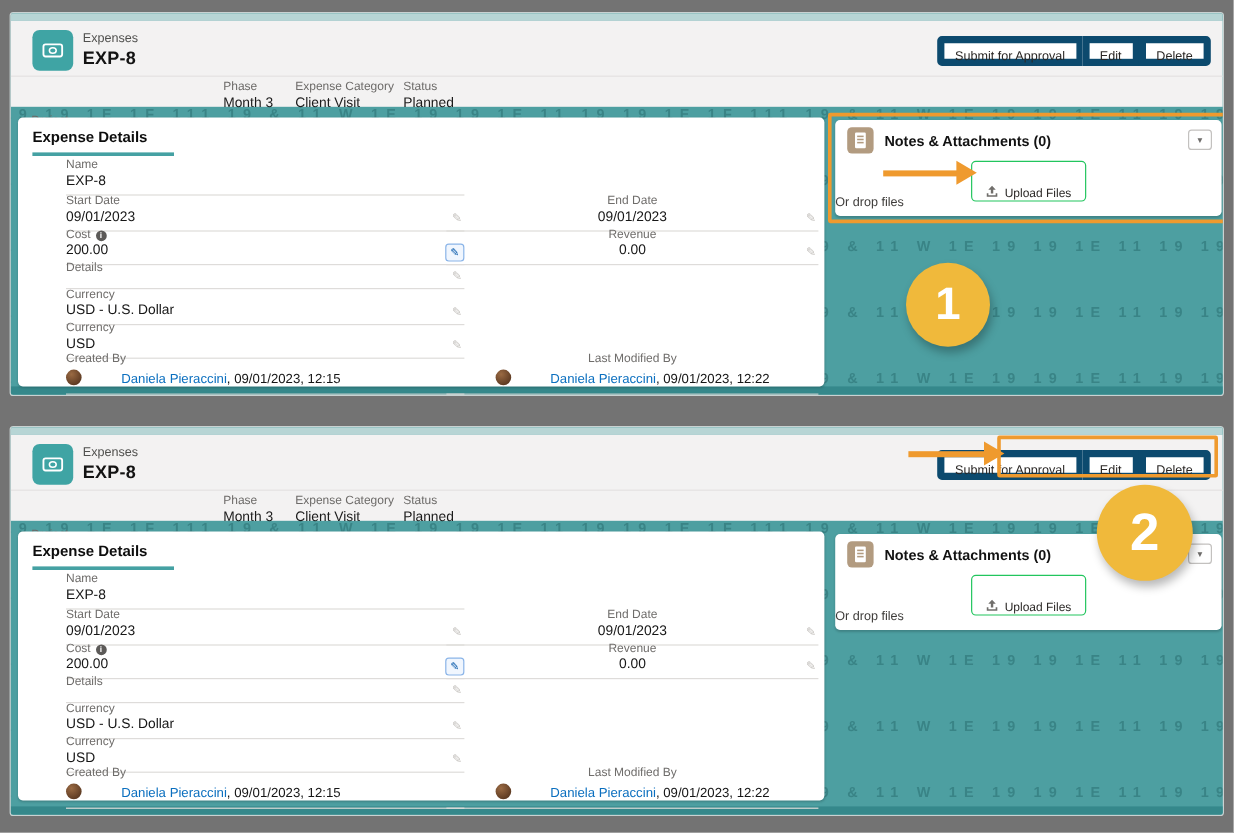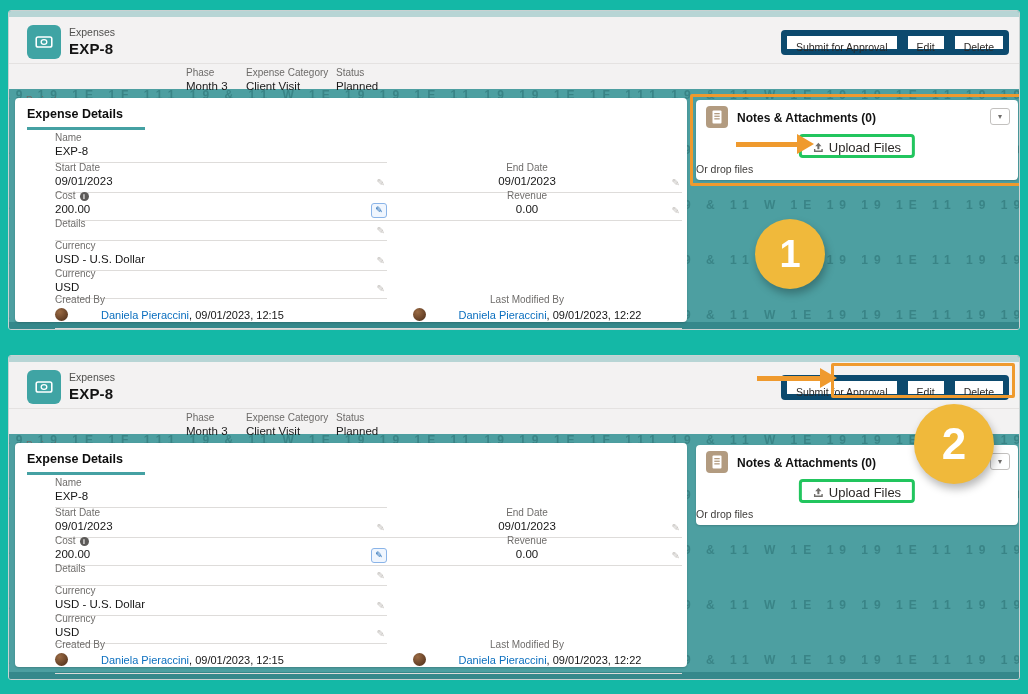--- a/index.html
+++ b/index.html
@@ -1,17 +1,17 @@
 <!DOCTYPE html>
 <html><head>
 <meta charset="utf-8">
 <style>
   * { margin:0; padding:0; box-sizing:border-box; }
   body { font-family:"Liberation Sans", sans-serif; background:#fff; }
-  #page { position:relative; width:1028px; height:694px; background:#14b8a6; overflow:hidden; }
+  #page { position:relative; width:1028px; height:694px; background:#737373; overflow:hidden; }
 
   
   .shot { position:absolute; left:8px; width:1012px; background:#4d9fa1;
           border:1px solid #c9d2d2; border-radius:3px; overflow:hidden; }
   .shot--1 { top:10px;  height:320px; }
   .shot--2 { top:355px; height:325px; }
 
   .topstrip   { position:absolute; top:0; left:0; right:0; height:6px; background:#b7d5d5; z-index:4; }
   .bottomstrip{ position:absolute; bottom:0; left:0; right:0; height:7px; background:#35888b; z-index:4; }
 
@@ -73,22 +73,22 @@
 
   
   .card-notes { left:687px; top:89px; width:322px; height:80px; }
   .notes-head { position:absolute; top:6px; left:10px; right:8px; height:24px; }
   .notes-icon { position:absolute; left:0; top:0; width:22px; height:22px; border-radius:4px; background:#b29b80; }
   .notes-title { position:absolute; left:31px; top:5px; font-size:12px; font-weight:bold; color:#121212; white-space:nowrap; }
   .caret-btn { position:absolute; right:0; top:2px; width:20px; height:17px; background:#fff;
                border:1px solid #c3c1bf; border-radius:3px; font-size:8px; color:#6f6d6b;
                line-height:15px; text-align:center; cursor:pointer; }
   .upload-btn { position:absolute; left:50%; transform:translateX(-50%); top:34px; height:24px;
-                padding:0 11px; background:#fff; border:3px solid #22c55e; border-radius:4px;
-                font-size:13px; color:#2b2826; line-height:22px; white-space:nowrap; cursor:pointer; }
+                padding:16px 11px; background:#fff; border:1px solid #22c55e; border-radius:4px;
+                font-size:10px; color:#2b2826; line-height:22px; white-space:nowrap; cursor:pointer; }
   .upload-glyph { display:inline-block; margin-right:5px; vertical-align:-1px; }
   .drop-hint { position:absolute; left:0; right:16px; top:63px; font-size:10.5px; color:#3e3c3a; }
 
   
   .ann-box-notes { position:absolute; left:681px; top:83px; width:334px; height:92px;
                    border:3px solid #ef9a2e; border-radius:2px; z-index:8; display:none; }
   .shot--1 .ann-box-notes { display:block; }
 
   .ann-box-actions { position:absolute; top:7px; right:4px; width:184px; height:35px;
                      border:3px solid #ef9a2e; border-radius:2px; z-index:8; display:none; }

